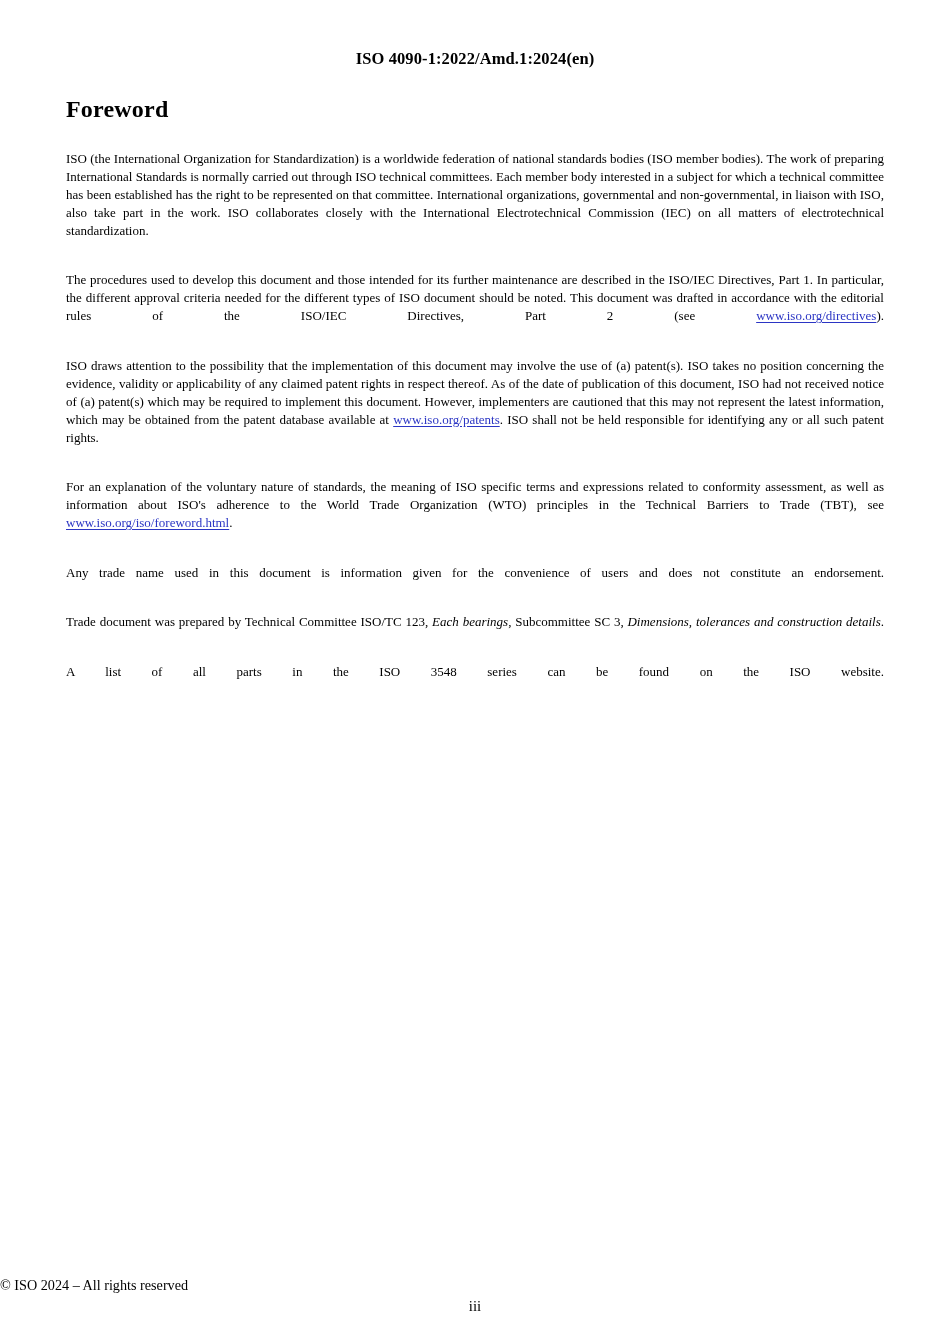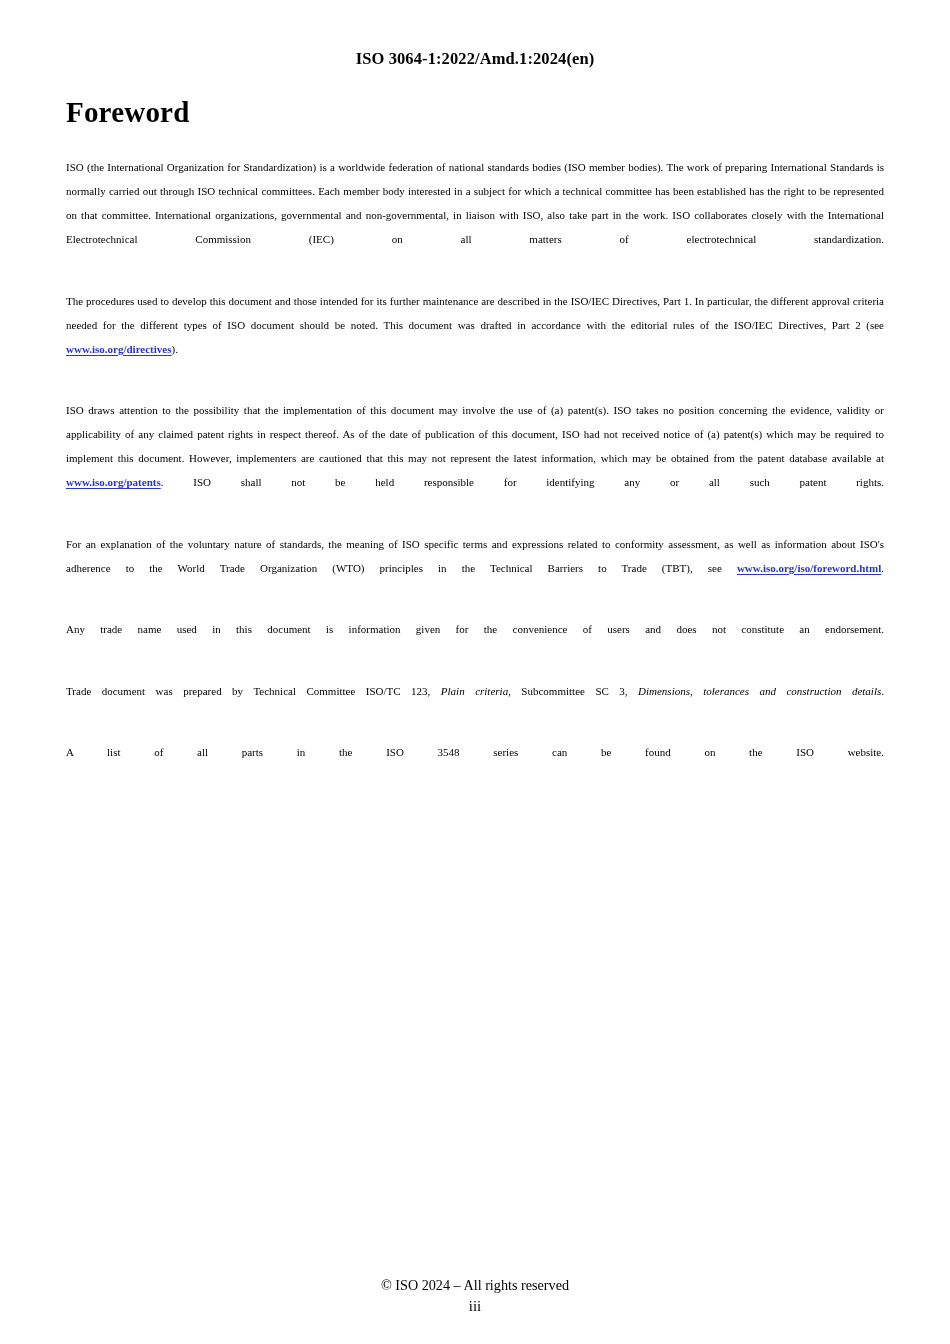--- a/index.html
+++ b/index.html
@@ -38,79 +38,77 @@
 
   
   .content {
     position: absolute;
     top: 96px;
     left: 66px;
     width: 818px;
   }
 
   h1.clause-title {
-    font-size: 29px;
+    font-size: 24px;
     font-weight: bold;
     margin: 0 0 26px 0;
     line-height: 1.15;
     letter-spacing: 0.2px;
   }
 
   p.body-para {
-    font-size: 11px;
-    line-height: 24px;
+    font-size: 13px;
+    line-height: 18px;
     margin: 0 0 13.5px 0;
     text-align: justify;
     text-justify: inter-word;
     hyphens: none;
   }
   p.body-para:last-child {
     margin-bottom: 0;
   }
 
   
   p.body-para::after {
     content: "";
     display: inline-block;
     width: 100%;
   }
 
   a.doc-link {
     color: #2b35c4;
     text-decoration: underline;
     text-underline-offset: 1.5px;
-    font-weight: bold;
   }
 
   em.title-italic {
     font-style: italic;
   }
   .footer-copyright {
     position: absolute;
     top: 1277px;
     left: 0;
     width: 950px;
-    text-align: center;
     font-size: 14.2px;
   }
   .footer-pagenum {
     position: absolute;
     top: 1298px;
     left: 0;
     width: 950px;
     text-align: center;
     font-size: 14.8px;
   }
 </style>
 </head>
 <body>
 
 <div class="page">
 
-  <div class="doc-header">ISO 3064-1:2022/Amd.1:2024(en)</div>
+  <div class="doc-header">ISO 4090-1:2022/Amd.1:2024(en)</div>
 
   <div class="content">
 
     <h1 class="clause-title">Foreword</h1>
 
     <p class="body-para">
       <span>ISO (the International Organization for Standardization) is a worldwide federation of national standards bodies (ISO member bodies). The work of preparing International Standards is normally carried out through ISO technical committees. Each member body interested in a subject for which a technical committee has been established has the right to be represented on that committee. International organizations, governmental and non-governmental, in liaison with ISO, also take part in the work. ISO collaborates closely with the International Electrotechnical Commission (IEC) on all matters of electrotechnical standardization.</span>
     </p>
 
     <p class="body-para">
@@ -123,21 +121,21 @@
 
     <p class="body-para">
       <span>For an explanation of the voluntary nature of standards, the meaning of ISO specific terms and expressions related to conformity assessment, as well as information about ISO's adherence to the World Trade Organization (WTO) principles in the Technical Barriers to Trade (TBT), see </span><a class="doc-link" href="#">www.iso.org/iso/foreword.html</a><span>.</span>
     </p>
 
     <p class="body-para">
       <span>Any trade name used in this document is information given for the convenience of users and does not constitute an endorsement.</span>
     </p>
 
     <p class="body-para">
-      <span>Trade document was prepared by Technical Committee ISO/TC 123, </span><em class="title-italic">Plain criteria</em><span>, Subcommittee SC 3, </span><em class="title-italic">Dimensions, tolerances and construction details</em><span>.</span>
+      <span>Trade document was prepared by Technical Committee ISO/TC 123, </span><em class="title-italic">Each bearings</em><span>, Subcommittee SC 3, </span><em class="title-italic">Dimensions, tolerances and construction details</em><span>.</span>
     </p>
 
     <p class="body-para">
       <span>A list of all parts in the ISO 3548 series can be found on the ISO website.</span>
     </p>
 
 
   </div>
 
   <div class="footer-copyright">© ISO 2024 – All rights reserved</div>

